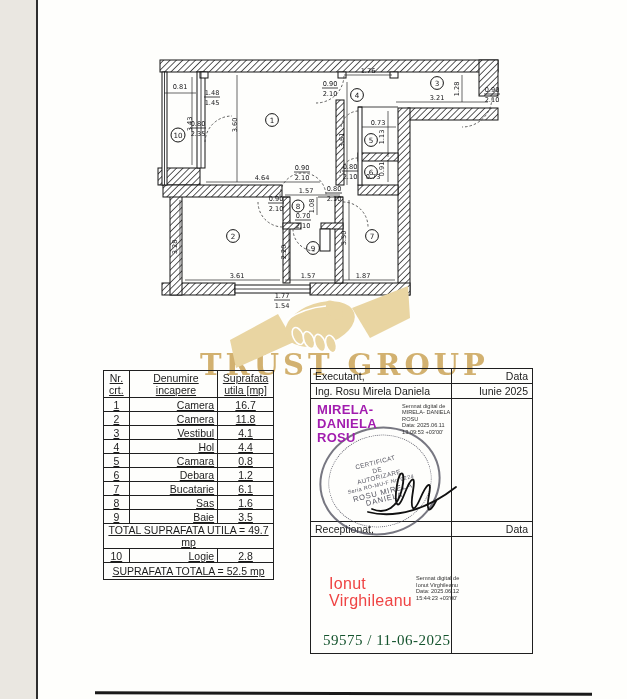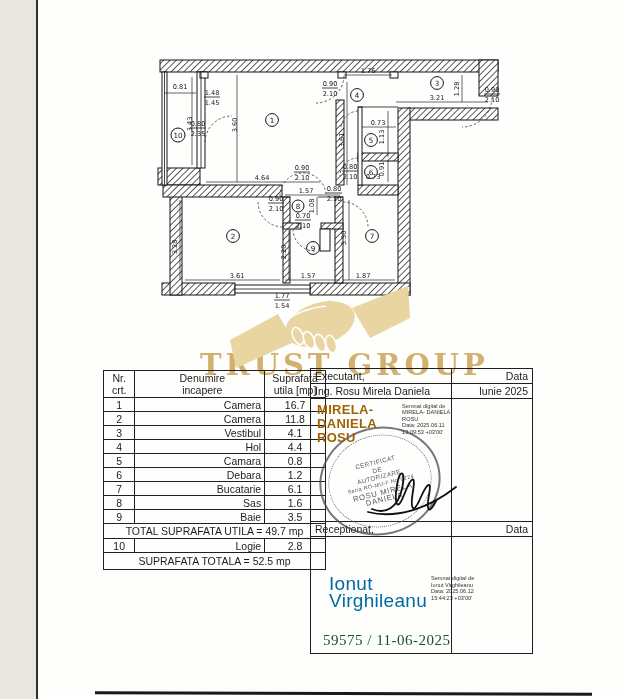--- a/index.html
+++ b/index.html
@@ -17,40 +17,40 @@
   
   .handshake{position:absolute;left:230px;top:280px;z-index:6;}
   .brand{
     position:absolute;left:200px;top:348px;width:230px;z-index:2;text-align:center;
     font-family:"DejaVu Serif",serif;font-weight:bold;font-size:29px;letter-spacing:4px;
     color:#c89f4e;opacity:.8;white-space:nowrap;
   }
   
   .rooms-table{position:absolute;left:103px;top:370px;z-index:4;}
   table{border-collapse:collapse;background:transparent;}
-  .rooms-table table{width:223px;font-size:10.5px;}
+  .rooms-table table{width:171px;font-size:10.5px;text-decoration:underline;}
   .rooms-table td{border:1.4px solid #1f1f1f;padding:0 3px;height:13px;line-height:12px;background:transparent;}
   .rooms-table .hd td{text-align:center;height:26px;line-height:12px;}
   .rooms-table .c-nr{width:24px;text-align:center;}
   .rooms-table .c-name{width:116px;text-align:right;padding-left:8px;}
   .rooms-table .c-area{width:53px;text-align:center;}
   .rooms-table .full{text-align:center;font-size:10.5px;height:14px;}
   
   .sign-table{position:absolute;left:310px;top:368px;width:221px;z-index:4;border:1.6px solid #1f1f1f;}
   .srow{display:flex;border-bottom:1.4px solid #1f1f1f;}
   .srow:last-child{border-bottom:none;}
   .scell-l{width:141px;border-right:1.4px solid #1f1f1f;padding:1px 4px;box-sizing:border-box;}
   .scell-r{width:80px;padding:1px 4px;box-sizing:border-box;text-align:right;}
   .lbl{font-size:10.5px;}
   .big-cell{height:122px;position:relative;}
   .big-cell2{height:116px;position:relative;}
   .digsig{position:absolute;display:flex;gap:4px;}
-  .digsig .nm{font-size:13px;font-weight:bold;line-height:14px;letter-spacing:.3px;color:#a16207;}
+  .digsig .nm{font-size:13px;font-weight:bold;line-height:14px;letter-spacing:.3px;color:#a21caf;}
   .digsig .sm{font-size:5.6px;line-height:6.4px;color:#333;width:70px;}
-  .digsig2 .nm{font-size:19px;font-weight:normal;line-height:17px;color:#0369a1;}
+  .digsig2 .nm{font-size:16px;font-weight:normal;line-height:17px;color:#ef4444;}
   .digsig2 .sm{font-size:5.6px;line-height:6.6px;color:#333;width:52px;}
   .stamp{
     position:absolute;left:8px;top:28px;width:118px;height:104px;border:2px solid rgba(74,74,88,.75);
     border-radius:50%;transform:rotate(-14deg);z-index:1;
   }
   .stamp-inner{
     position:absolute;left:7px;top:6px;right:7px;bottom:6px;border:1px dotted rgba(74,74,88,.8);border-radius:50%;
     display:flex;flex-direction:column;justify-content:center;align-items:center;
     font-size:6.4px;line-height:7.6px;color:rgba(64,64,78,.9);text-align:center;letter-spacing:.4px;
   }

